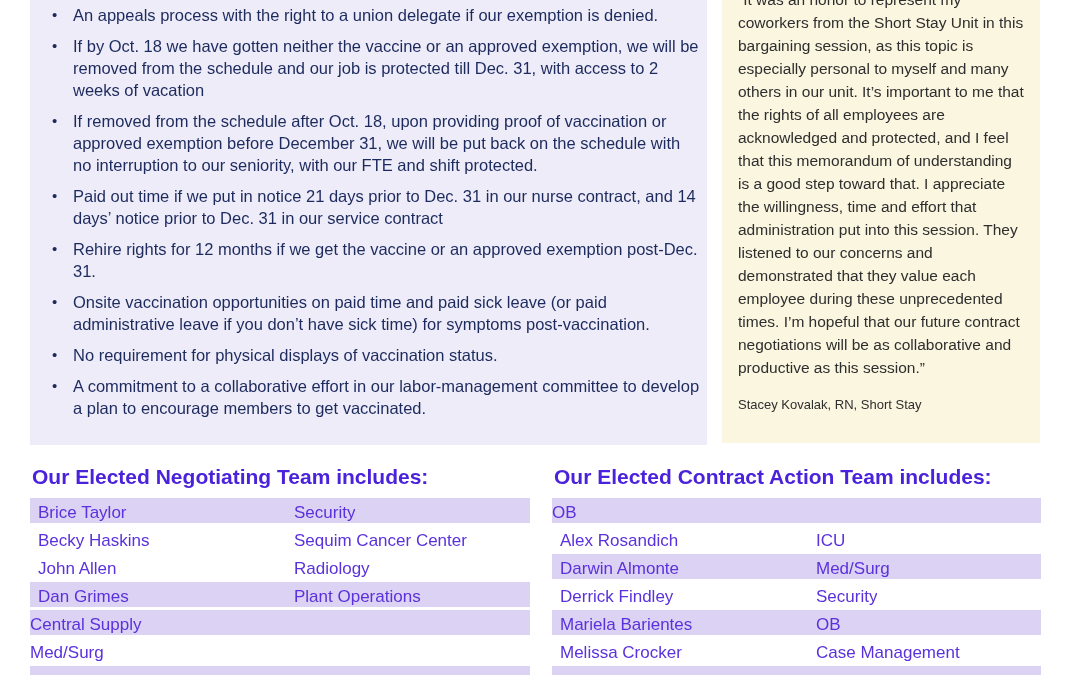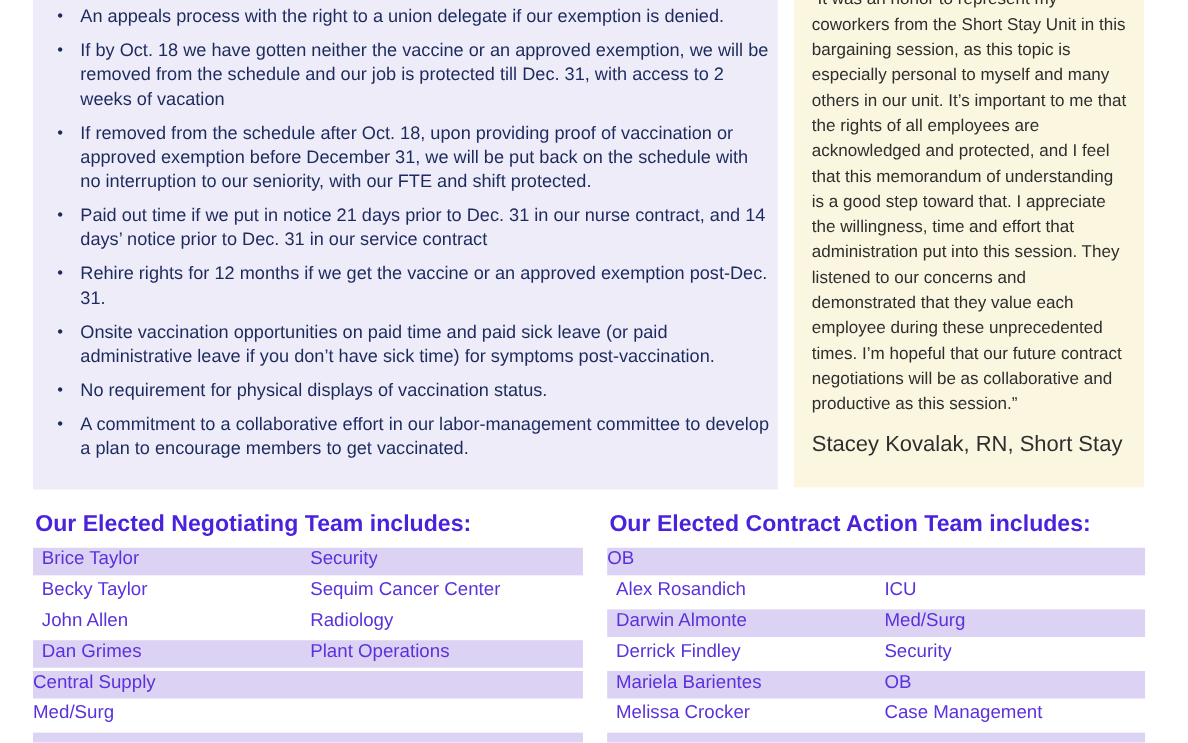--- a/index.html
+++ b/index.html
@@ -55,44 +55,45 @@
     overflow: hidden;
   }
   .quote-text {
     margin-top: -12px;
     font-size: 15.5px;
     line-height: 23px;
     color: var(--quote-text);
   }
   .quote-attribution {
     margin-top: 14px;
-    font-size: 20px;
+    font-size: 13px;
     line-height: 23px;
     color: var(--quote-text);
   }
 
   
   .team-block { position: absolute; top: 465px; }
   .team-block.left  { left: 30px;  width: 500px; }
   .team-block.right { left: 552px; width: 489px; }
   .team-heading {
     font-size: 21px;
     line-height: 24px;
     font-weight: bold;
     color: var(--accent);
     padding-left: 2px;
     margin-bottom: 9px;
   }
   .team-row {
     display: flex;
-    align-items: flex-start;
+    align-items: flex-end;
     height: 25px;
     margin-bottom: 3px;
     font-size: 17px;
     color: var(--table-text);
+    gap: 12px;
   }
   .team-row.shaded { background: var(--row-bg); }
   .team-row .name {
     width: 252px;
     padding-left: 8px;
     white-space: nowrap;
     overflow: hidden;
   }
   .team-row .unit { white-space: nowrap; overflow: hidden; }
   .team-row.partial { height: 25px; }
@@ -141,21 +142,21 @@
 </div>
 
 <div class="team-block left">
   <div class="team-heading">Our Elected Negotiating Team includes:</div>
   <div>
     <div class="team-row shaded">
       <span class="name">Brice Taylor</span>
       <span class="unit">Security</span>
     </div>
     <div class="team-row">
-      <span class="name">Becky Taylor</span>
+      <span class="name">Becky Haskins</span>
       <span class="unit">Sequim Cancer Center</span>
     </div>
     <div class="team-row">
       <span class="name">John Allen</span>
       <span class="unit">Radiology</span>
     </div>
     <div class="team-row shaded">
       <span class="name">Dan Grimes</span>
       <span class="unit">Plant Operations</span>
     </div>

